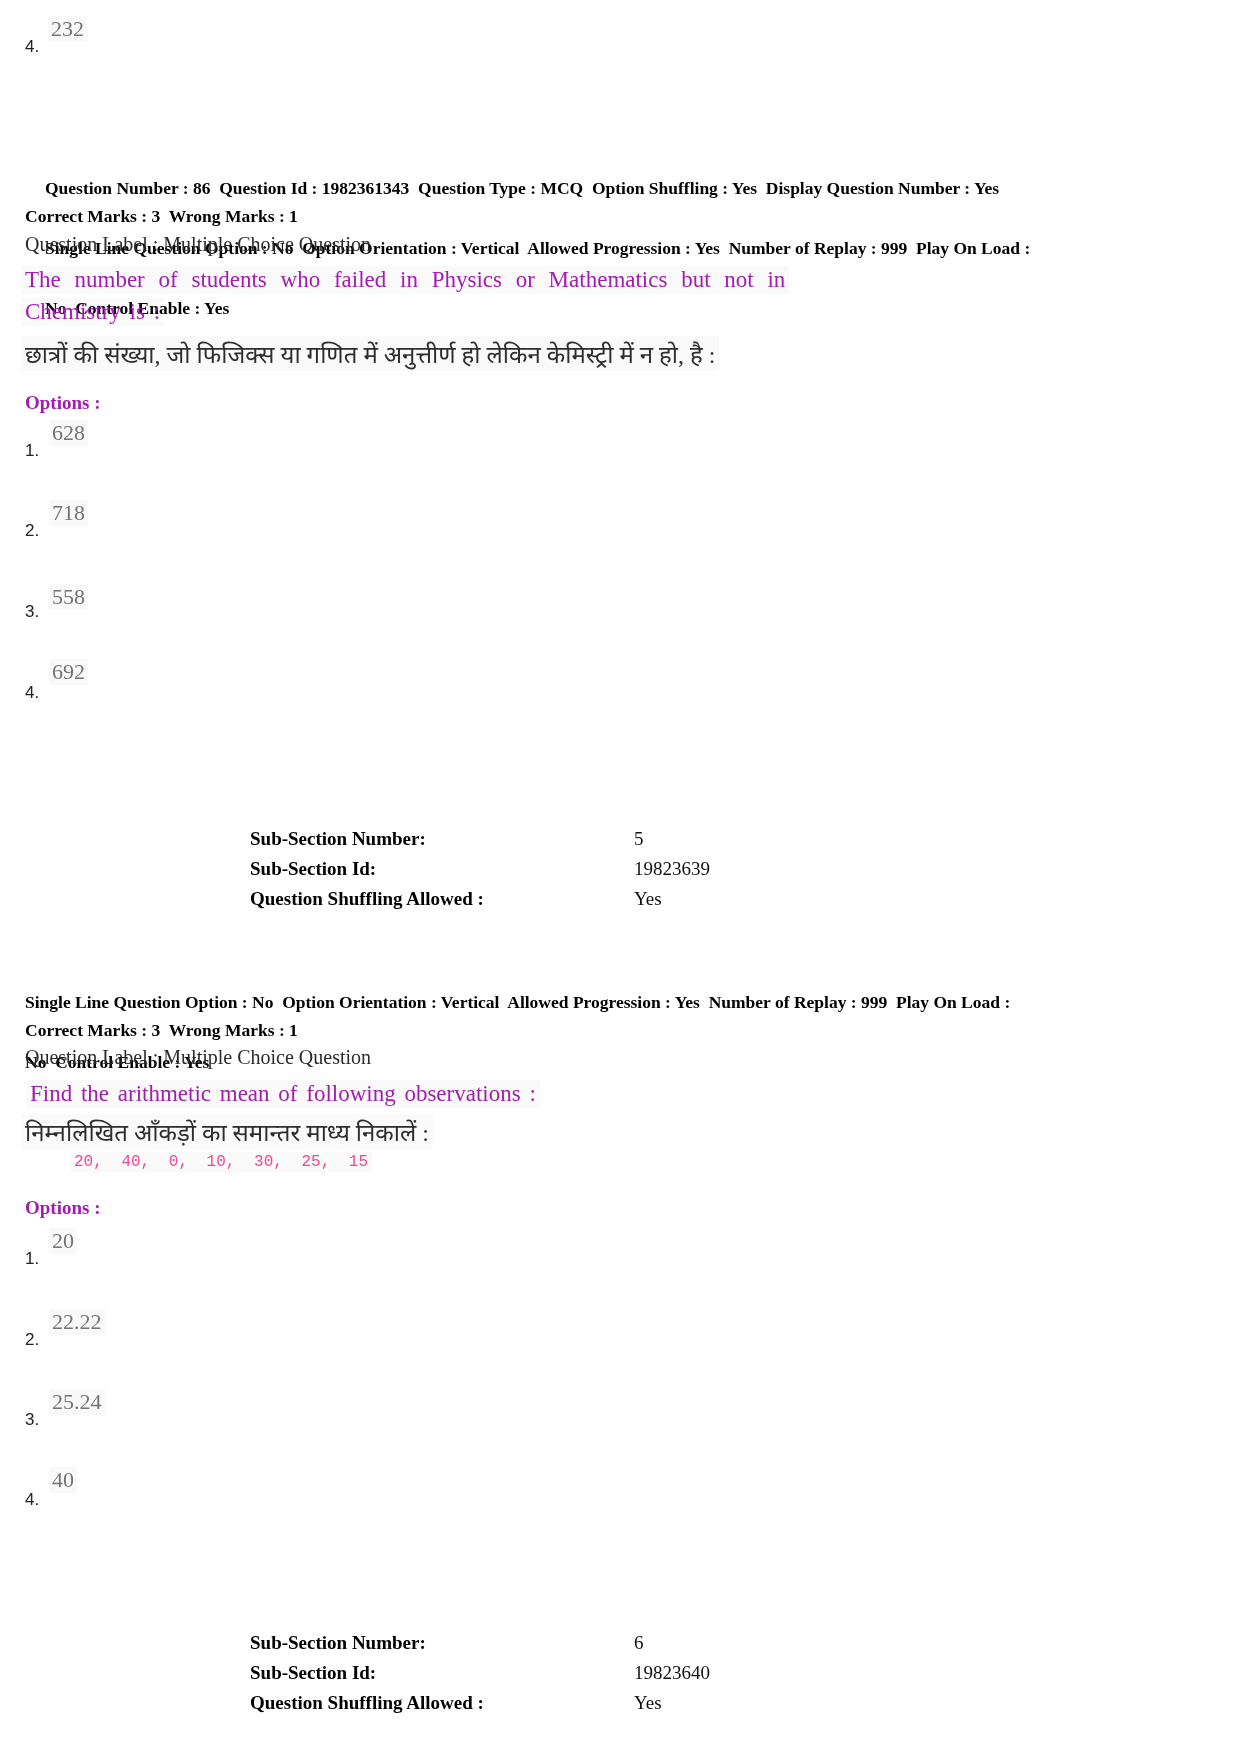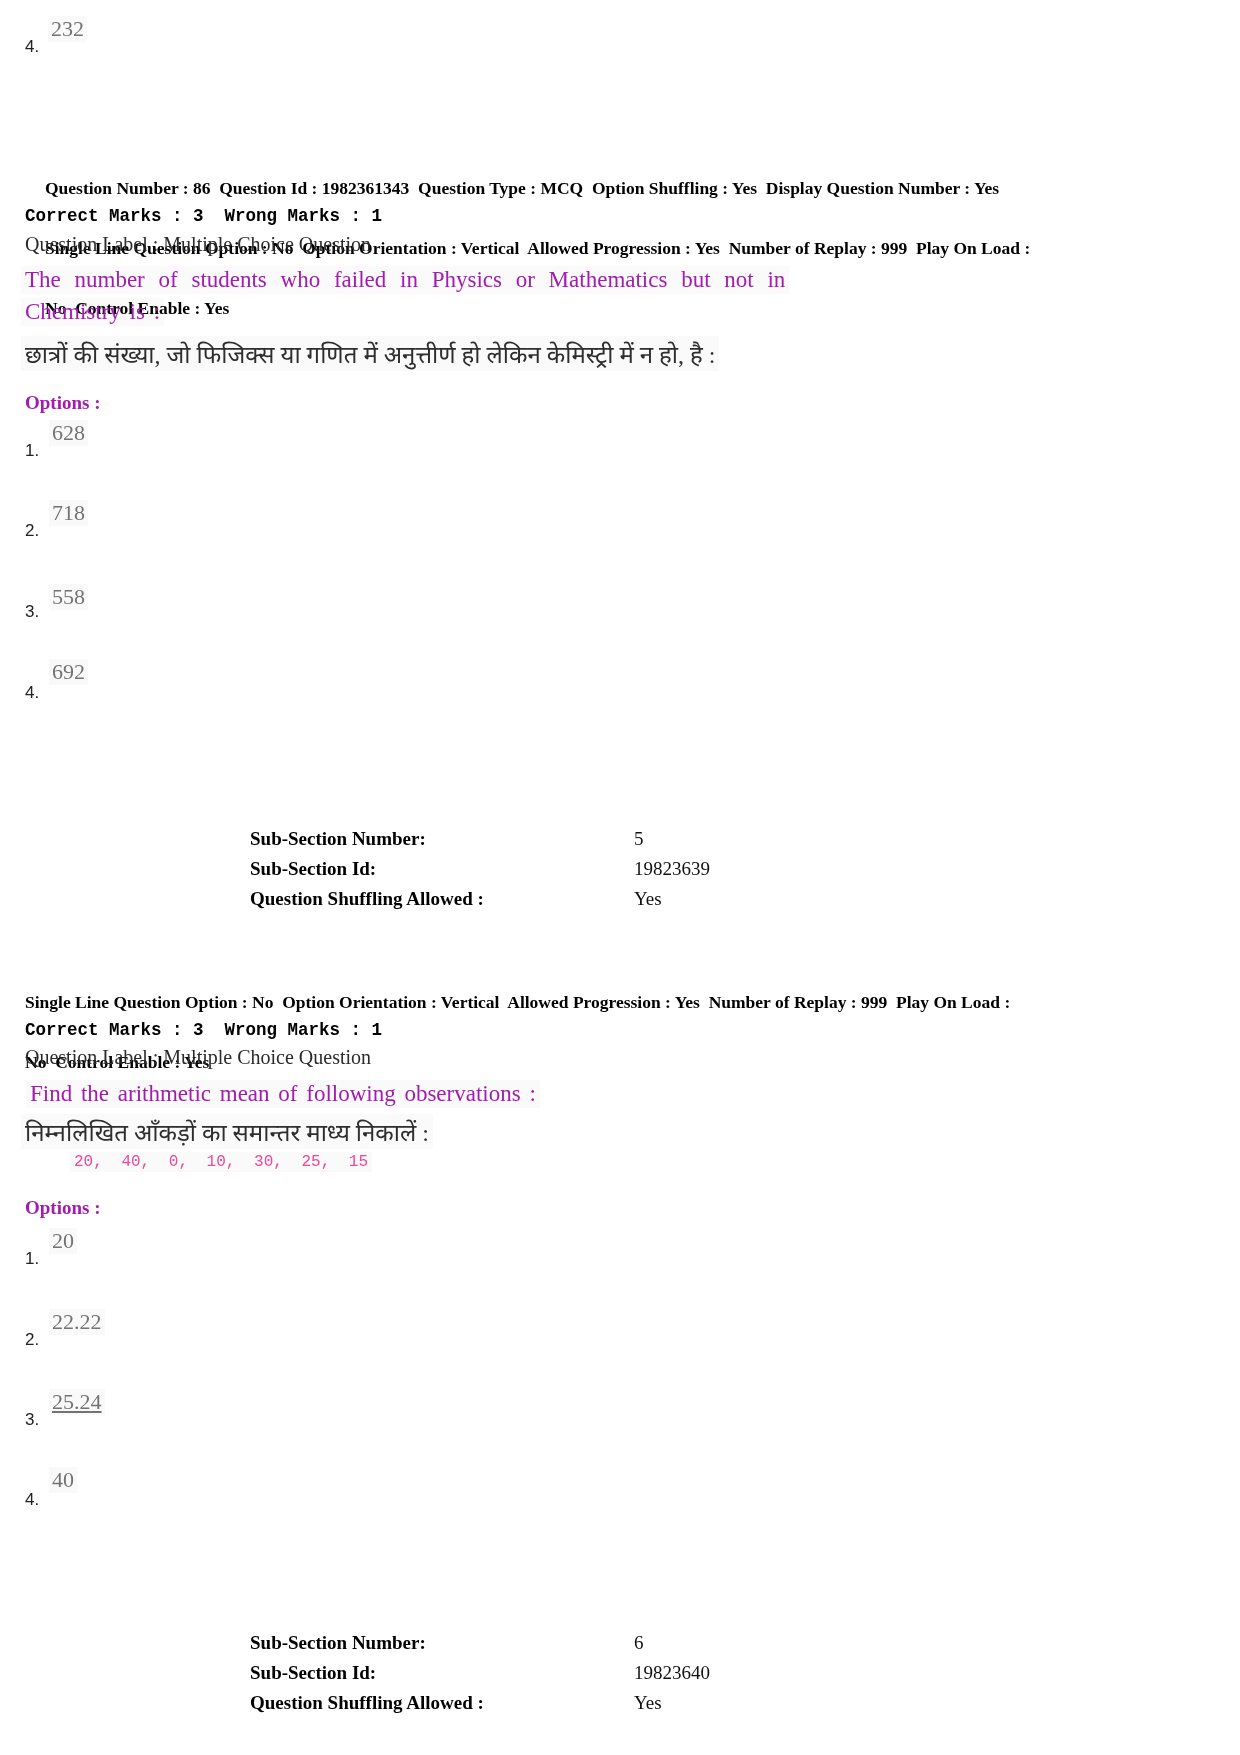--- a/index.html
+++ b/index.html
@@ -15,21 +15,21 @@
   
   .meta{
     font-family:"Liberation Serif", serif;
     font-weight:bold;
     font-size:17.5px;
     line-height:20px;
     color:#000;
     white-space:pre-wrap;
   }
   .marks{
-    font-family:Liberation Mono, monospace;
+    font-family:Liberation Serif, serif;
     font-weight:bold;
     font-size:17.5px;
     color:#000;
     white-space:pre-wrap;
   }
   .qlabel{
     font-family:"Liberation Serif", serif;
     font-size:20px;
     color:#2a2a2a;
   }
@@ -168,21 +168,21 @@
 
 <div class="abs opts-label" style="left:25px;top:1197px;">Options :</div>
 
 <div class="abs" style="left:0;top:0;">
   <span class="abs opt-value" style="left:49px;top:1228px;">20</span>
   <span class="abs opt-number" style="left:25px;top:1249px;">1.</span>
 
   <span class="abs opt-value" style="left:49px;top:1309px;">22.22</span>
   <span class="abs opt-number" style="left:25px;top:1330px;">2.</span>
 
-  <span class="abs opt-value" style="left:49px;top:1389px;text-decoration:underline;">25.24</span>
+  <span class="abs opt-value" style="left:49px;top:1389px;">25.24</span>
   <span class="abs opt-number" style="left:25px;top:1410px;">3.</span>
 
   <span class="abs opt-value" style="left:49px;top:1467px;">40</span>
   <span class="abs opt-number" style="left:25px;top:1490px;">4.</span>
 </div>
 
 <div class="ss-block" style="top:1632px;height:95px;">
   <div class="ss-row" style="top:0;">
     <span class="ss-label">Sub-Section Number:</span>
     <span class="ss-value">6</span>

